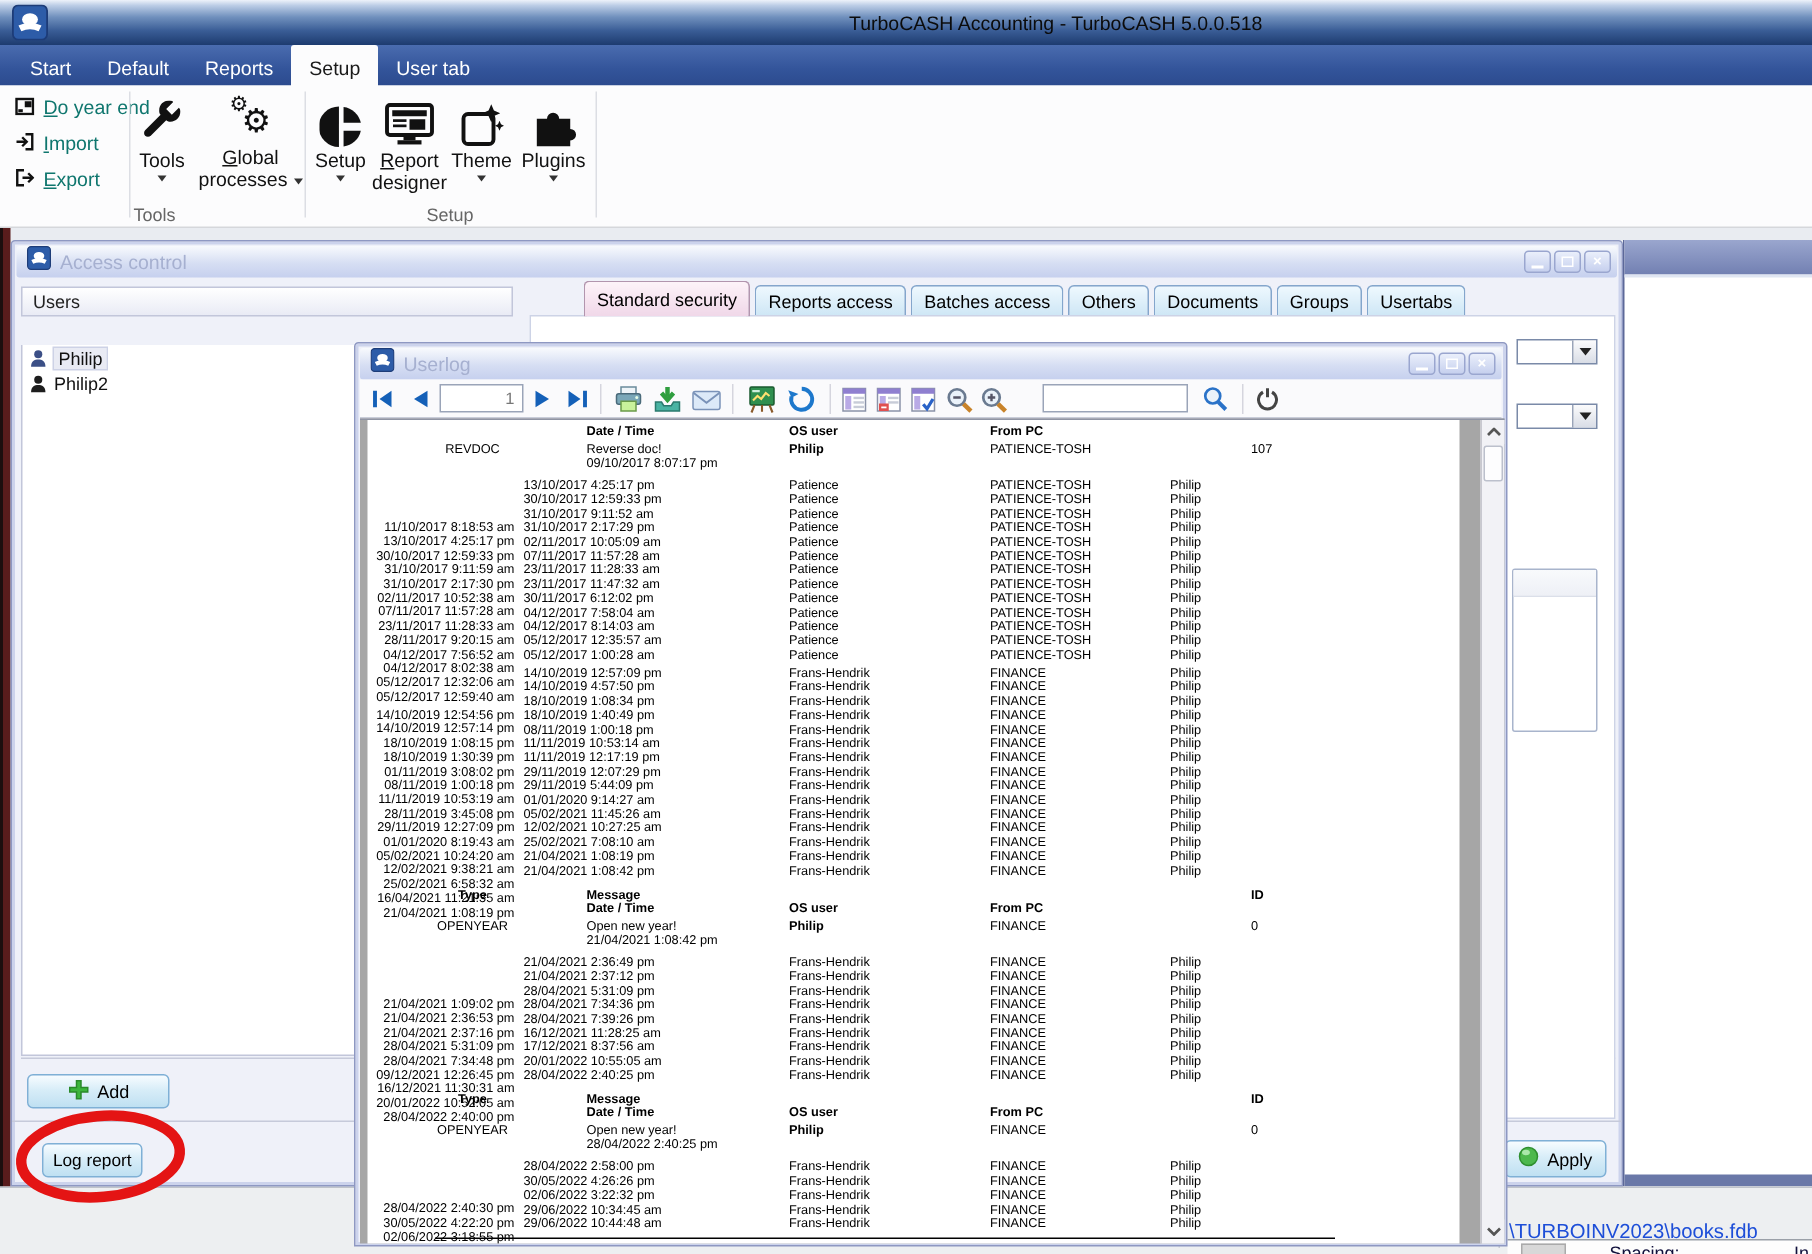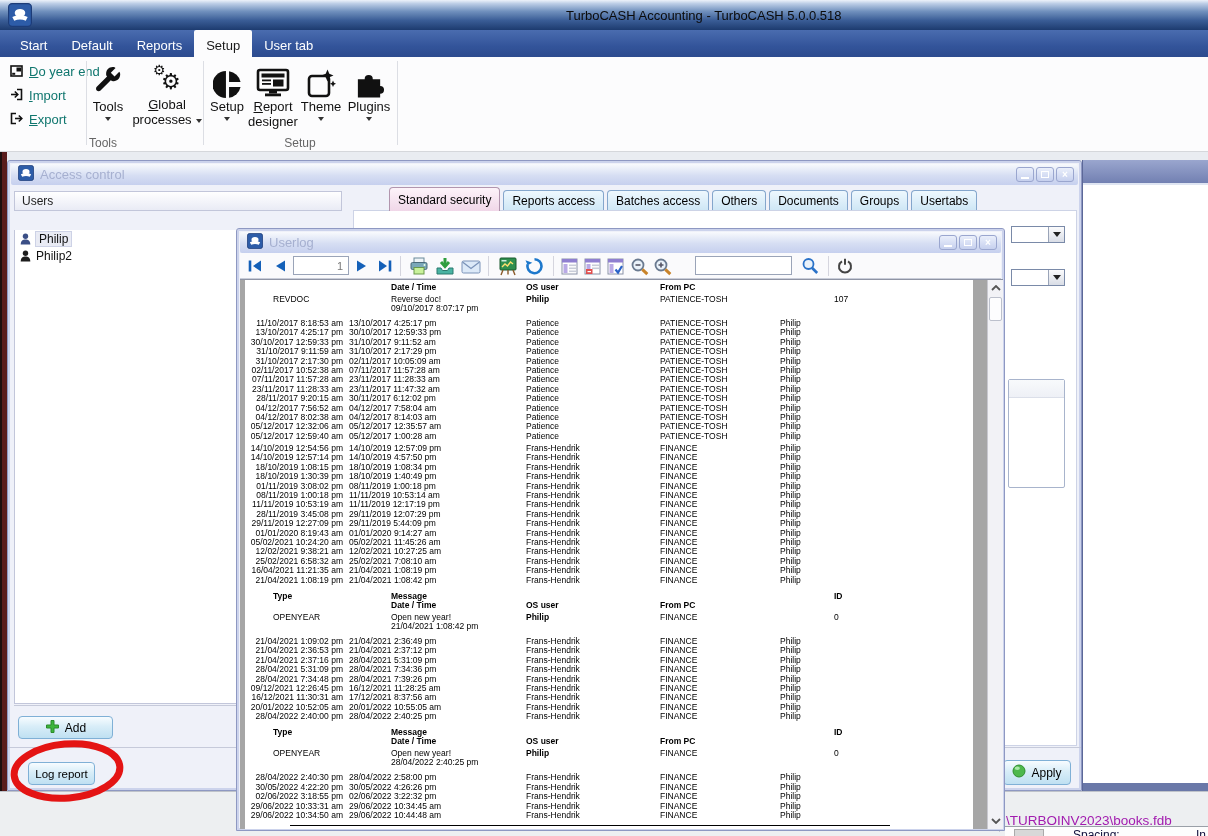--- a/index.html
+++ b/index.html
@@ -42,21 +42,21 @@
   #left-strip { position:absolute; left:0; top:152px; width:7px; height:660px;
     background:linear-gradient(90deg,#1c0e0e 0 2px,#591c1c 2px); }
   #bg-window { position:absolute; left:1082px; top:160px; width:126px; height:631px;
     background:#fff; border-left:1px solid #5c6898; }
   #bg-window .bgtop { height:25px; background:linear-gradient(#9aa6ce,#7280b2); border-bottom:2px solid #dfe5f2; }
   #bg-window .bgbottom { position:absolute; bottom:0; left:0; width:100%; height:8px; background:#6a78a8; }
 
   
   #status-strip { position:absolute; left:0; top:791px; width:1208px; height:45px;
     background:#edeff1; border-top:1px solid #bfc3ca; }
-  #status-text { position:absolute; left:1006px; top:21px; font-size:13.5px; color:#a21caf; white-space:nowrap; }
+  #status-text { position:absolute; left:1006px; top:21px; font-size:13.5px; color:#1d4ed8; white-space:nowrap; }
   #status-divider { position:absolute; left:999px; top:4px; height:36px; border-left:1px solid #c6cad2; }
   #bottom-partial { position:absolute; left:1005px; top:826px; width:203px; height:10px;
     background:#fdfdfd; border-top:1px solid #9aa0a8; overflow:hidden; }
   #bottom-partial .cellbox { position:absolute; left:9px; top:2px; width:30px; height:12px; background:#d8d8d8; border:1px solid #aaa; }
   #bottom-partial .frag { position:absolute; top:1px; font-size:12px; color:#10103c; white-space:nowrap; }
 
   
   .win { position:absolute; background:#eff1f9; border:1px solid #8e98c2;
     box-shadow:inset 0 0 0 2px #ccd3ec; border-radius:3px 3px 0 0; }
   .win-tb { position:absolute; left:3px; right:3px; top:3px; height:21px; border-radius:2px;
@@ -133,22 +133,22 @@
   .hline { height:9px; }
   .srow { height:9.4px; }
   #report-content span { position:absolute; top:0; white-space:nowrap; }
   .b { font-weight:bold; }
   .hdr2 { position:relative; height:9px; margin-top:3px; }
   .hdrblock { margin-top:7px; }
   .msgrow { margin-top:3px; }
   .sess { margin-top:6px; }
   .sess + .sess { margin-top:3px; }
   .endline { margin-top:5px; margin-left:45px; width:600px; border-top:1.5px solid #000; }
-  .c-type { left:28px;  width:84px; }
-  .c-from { left:2px;   width:96px; text-align:right; }
+  .c-type { left:28px;  width:84px; text-align:center; }
+  .c-from { left:2px;   width:96px; text-align:right;margin-top:28px; }
   .c-to   { left:104px; width:130px; }
   .c-msg  { left:146px; width:140px; }
   .c-os   { left:281px; width:130px; }
   .c-pc   { left:415px; width:120px; }
   .c-u5   { left:535px; width:60px; }
   .c-id   { left:589px; width:45px; }
 
   u { text-decoration:underline; }
 </style>
 </head>

